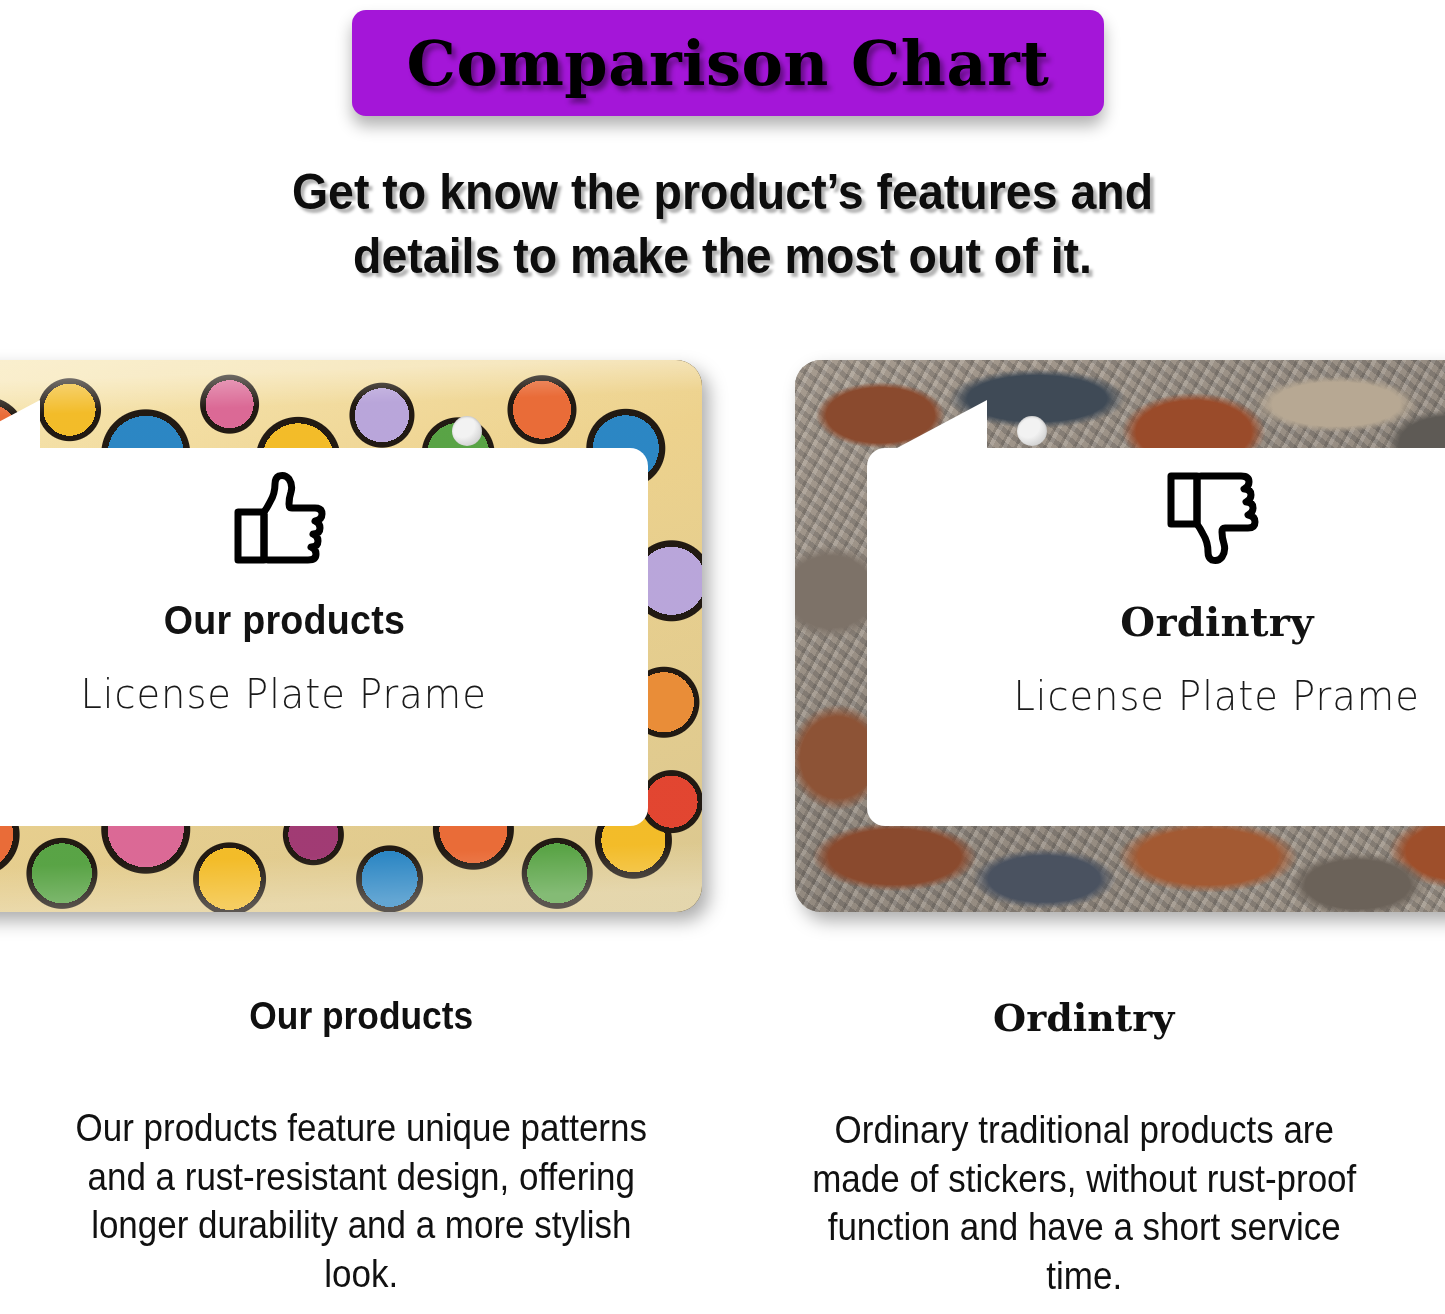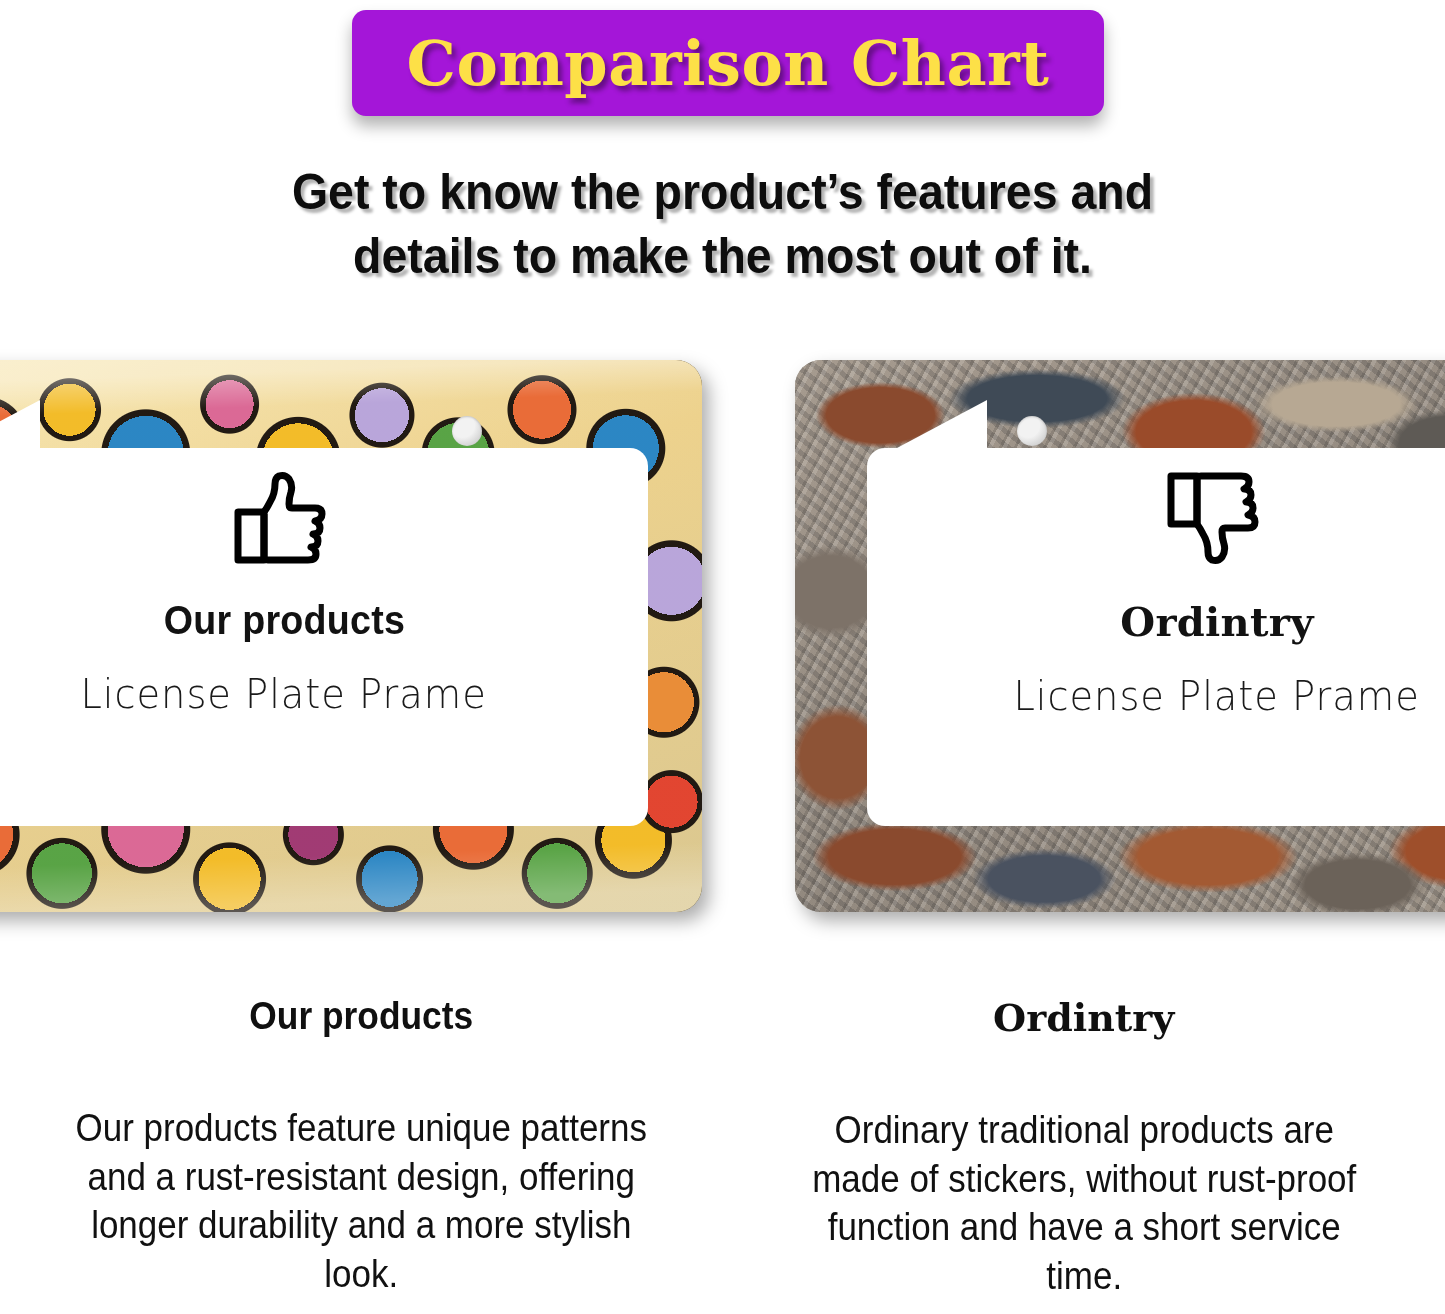--- a/index.html
+++ b/index.html
@@ -17,21 +17,21 @@
     width:752px; height:106px;
     background:#a416d8;
     border-radius:14px;
     display:flex; align-items:center; justify-content:center;
     box-shadow:0 10px 16px rgba(0,0,0,0.30);
   }
   #title-text {
     font-family:"DejaVu Serif", "Liberation Serif", serif;
     font-weight:700;
     font-size:62px;
-    color:#fde047;
+    color:#000000;
     letter-spacing:0.5px;
     text-shadow:4px 5px 5px rgba(0,0,0,0.38);
     white-space:nowrap;
   }
 
   
   #subtitle {
     position:absolute; left:0; top:160px; width:1445px;
     text-align:center;
     font-family:"Liberation Sans", sans-serif;

